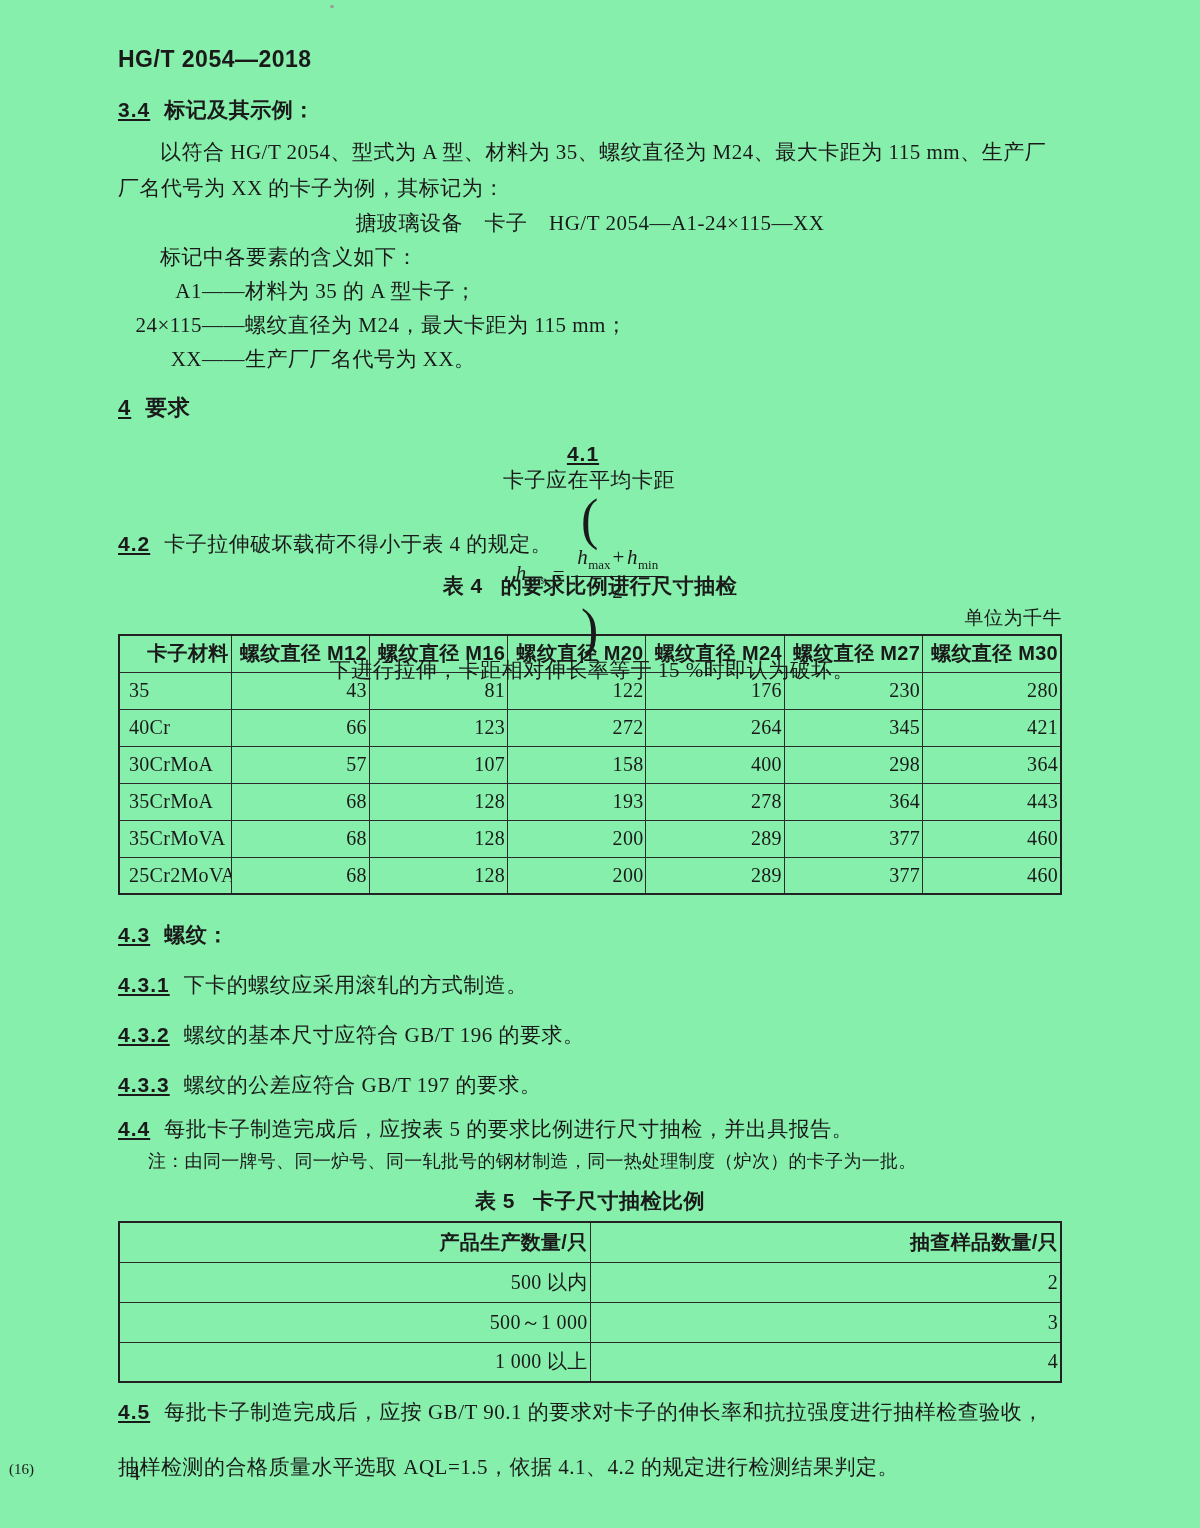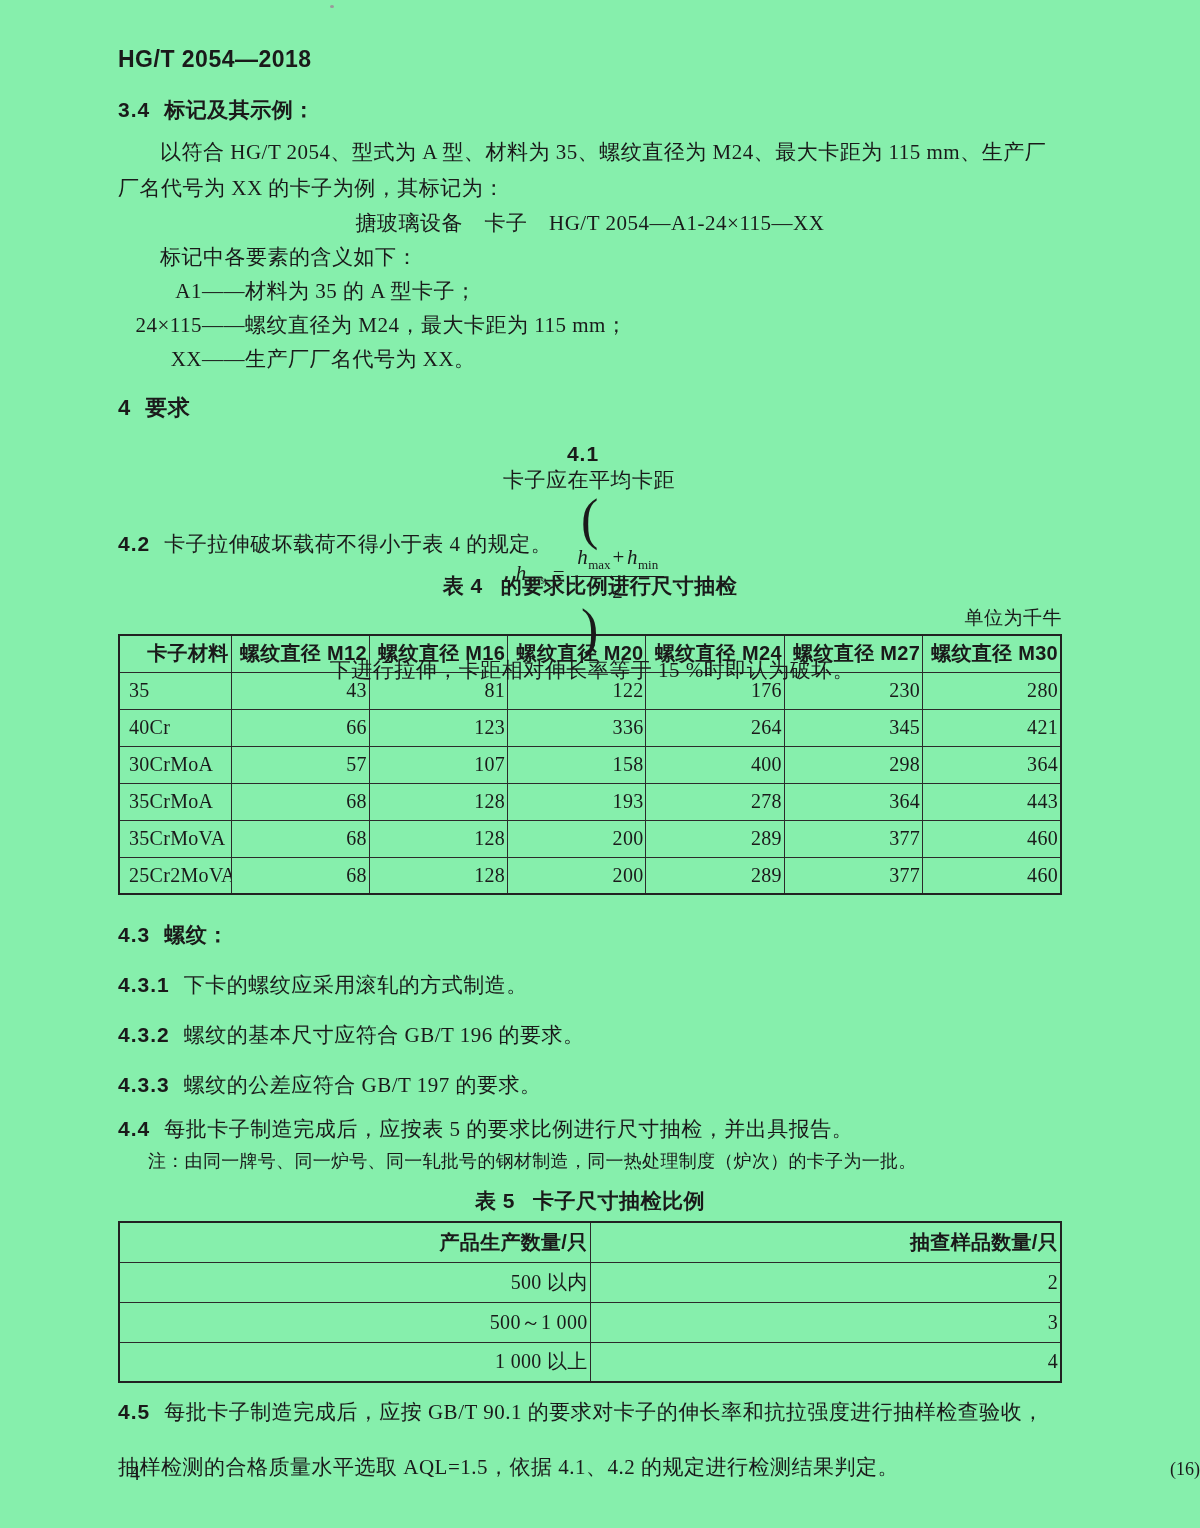--- a/index.html
+++ b/index.html
@@ -30,20 +30,21 @@
     margin: 0 138px 0 118px; 
     font-size: 21px;
     letter-spacing: 0.5px;
   }
   .cnum {
     font-family: "Liberation Sans", "DejaVu Sans", sans-serif;
     font-weight: 700;
     margin-right: 14px;
     letter-spacing: 1px;
     white-space: nowrap;
+    text-decoration: underline;
   }
   .clause-head {
     margin: 24px 0 0 0;
     font-size: 21px; line-height: 28px; font-weight: 700;
     font-family: "Liberation Sans", "DejaVu Sans", sans-serif;
   }
   .section-head {
     margin: 18px 0 0 0;
     font-size: 22px; line-height: 28px; font-weight: 700;
     font-family: "Liberation Sans", "DejaVu Sans", sans-serif;
@@ -133,23 +134,23 @@
     font-size: 18px; line-height: 24px;
     letter-spacing: 0.3px;
   }
   .s45-line1 { margin-top: 12px; line-height: 34px; }
   .s45-line2 { margin: 0; line-height: 34px; }
   .footer-page-no {
     position: absolute; left: 130px; top: 1462px;
     font-size: 20px; line-height: 22px;
   }
   .footer-sheet-no {
-    position: absolute; left: 0; right: 0; top: 1458px;
-    text-align: right;
-    font-size: 18px; line-height: 22px;
+    position: absolute; left: 9px; right: 0; top: 1458px;
+    text-align: left;
+    font-size: 15px; line-height: 22px;
   }
 </style>
 </head>
 <body>
 
 <div class="page">
   <div class="speck"></div>
 
   <div class="doc-header">
     <span>HG/T 2054—2018</span>
@@ -249,21 +250,21 @@
             <td>122</td>
             <td>176</td>
             <td>230</td>
             <td>280</td>
           </tr>
 
           <tr>
             <td class="mat">40Cr</td>
             <td>66</td>
             <td>123</td>
-            <td>336</td>
+            <td>272</td>
             <td>264</td>
             <td>345</td>
             <td>421</td>
           </tr>
 
           <tr>
             <td class="mat">30CrMoA</td>
             <td>57</td>
             <td>107</td>
             <td>158</td>

